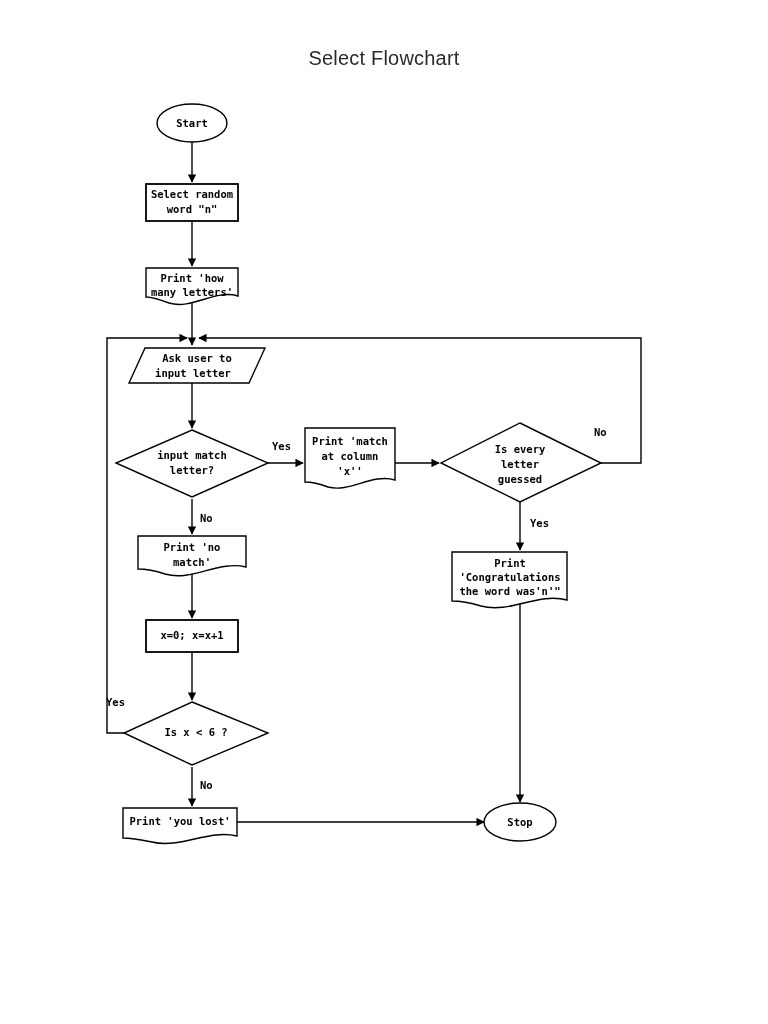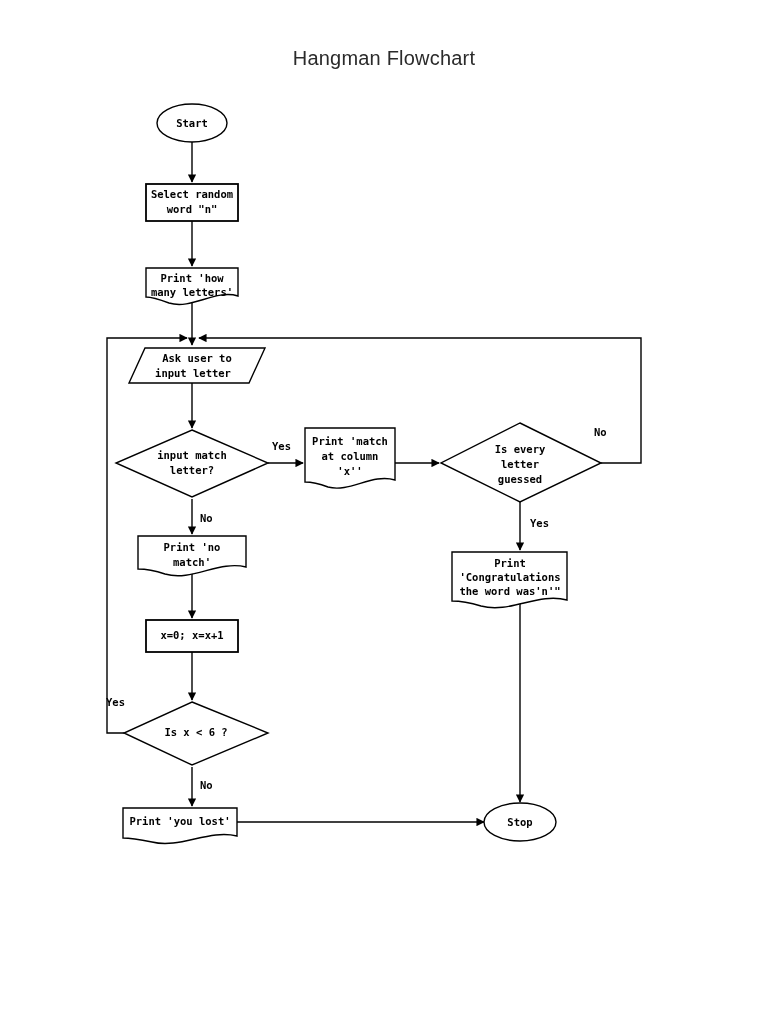--- a/index.html
+++ b/index.html
@@ -61,21 +61,21 @@
   }
   .conn {
     stroke: #000000;
     stroke-width: 1.4;
     fill: none;
   }
 </style>
 </head>
 <body>
 
-<div id="page-title">Hangman Flowchart</div>
+<div id="page-title">Select Flowchart</div>
 
 <svg id="flow-canvas" viewBox="0 0 768 1024" xmlns="http://www.w3.org/2000/svg">
 
   <defs>
     <marker id="arrow" viewBox="0 0 10 10" refX="9" refY="5" markerWidth="6" markerHeight="6" orient="auto-start-reverse">
       <path d="M 0 0 L 10 5 L 0 10 z" fill="#000000"></path>
     </marker>
   </defs>
 
   <path class="conn" d="M 192 141 L 192 182" marker-end="url(#arrow)"></path>

